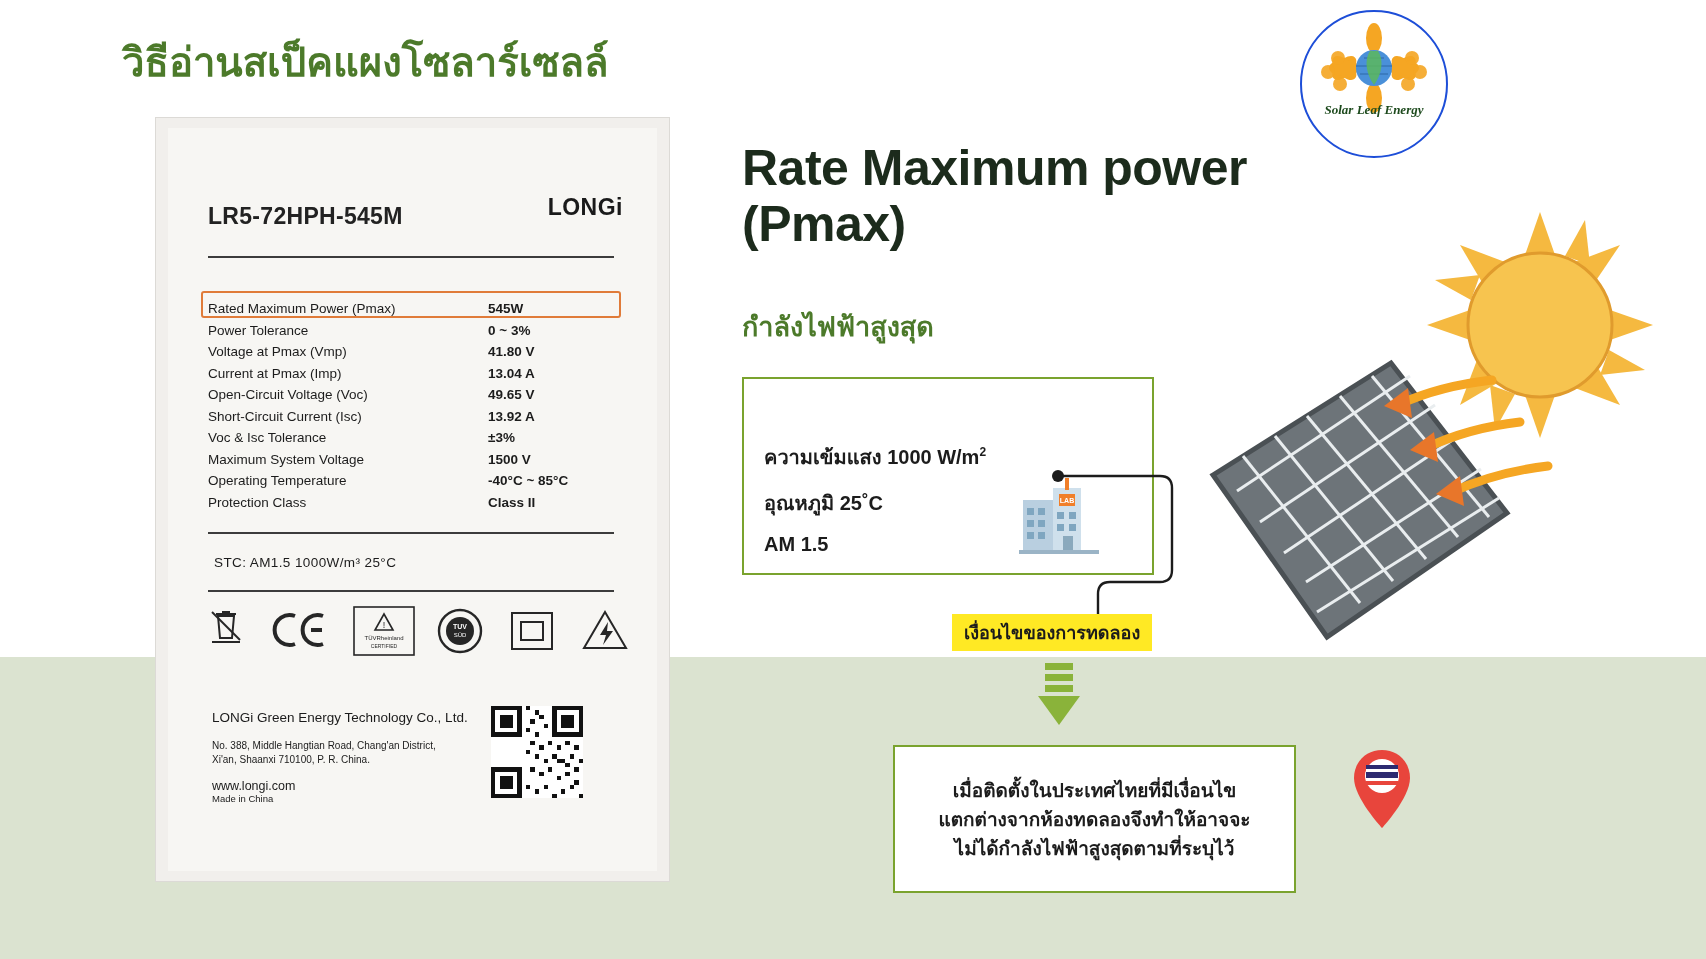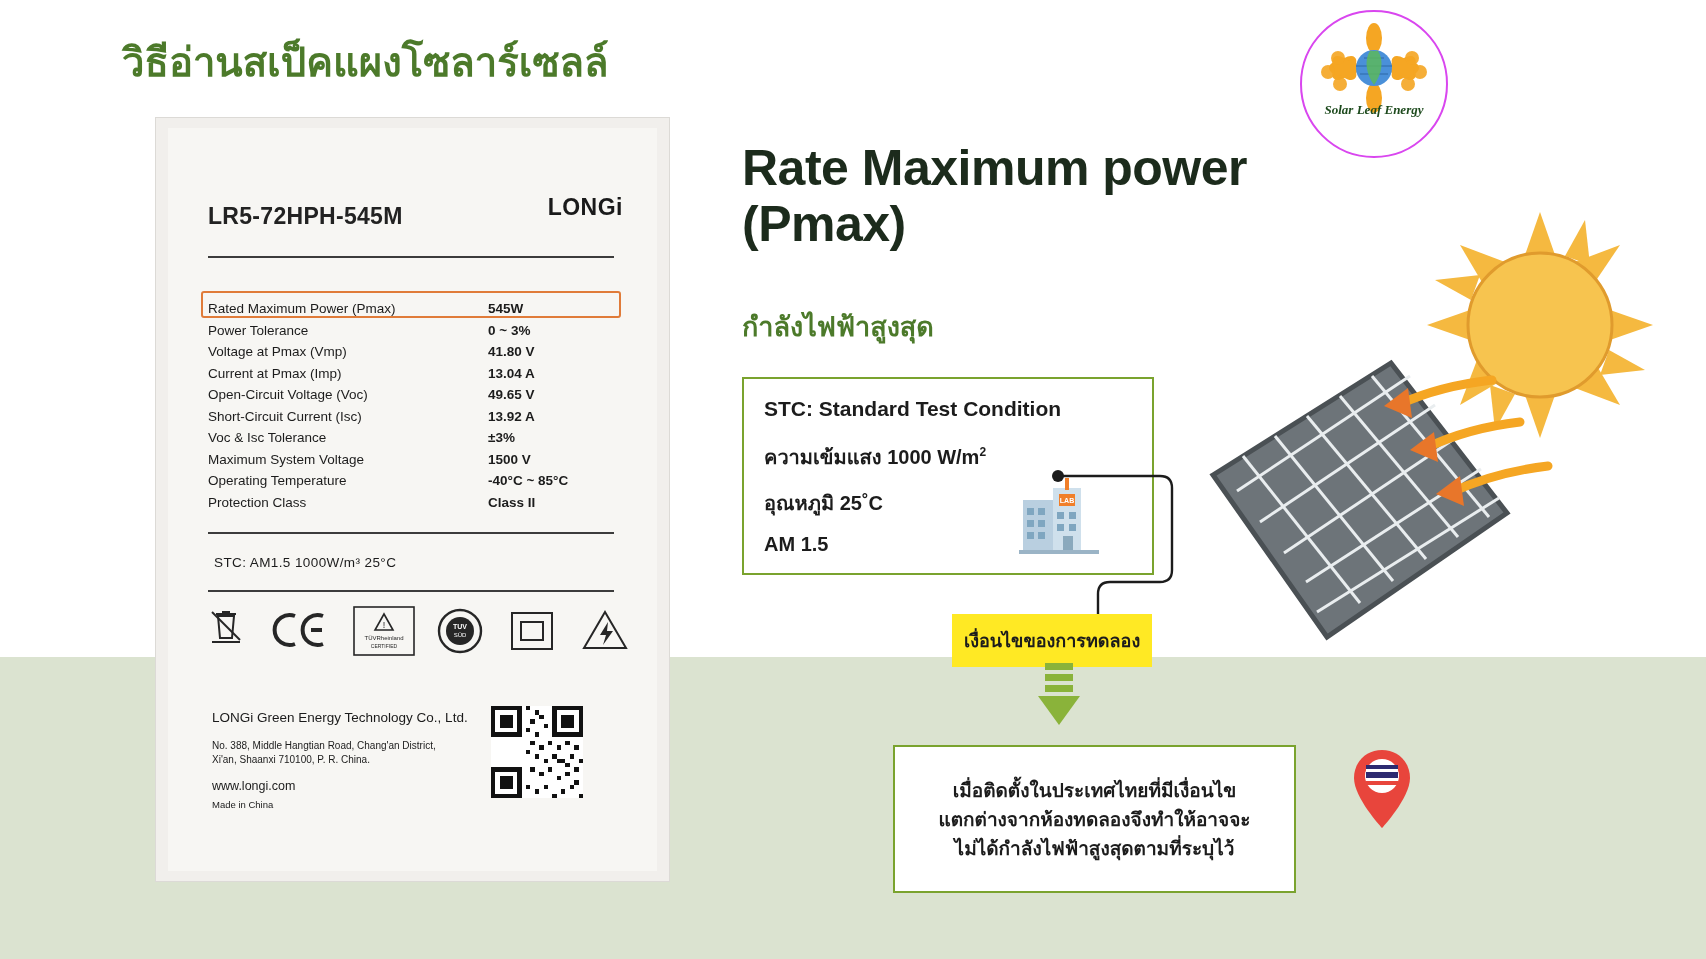--- a/index.html
+++ b/index.html
@@ -24,21 +24,21 @@
     font-size: 40px; font-weight: 700; color: #4c7a2a;
     letter-spacing: 0px;
     white-space: nowrap;
   }
   
   .logo {
     position: absolute; right: 38px; top: 10px;
     width: 148px; height: 148px;
     border-radius: 50%;
     background: #ffffff;
-    border: 2px solid #d946ef;
+    border: 2px solid #1d4ed8;
     display: flex; align-items: center; justify-content: center;
   }
   .logo-inner { position: relative; width: 148px; height: 148px; }
   .logo-text {
     position: absolute; left: 0; top: 92px; width: 148px;
     text-align: center;
     font-size: 13px; font-style: italic; font-weight: 700; color: #1d4a1d;
     font-family: "Liberation Serif", serif;
   }
   
@@ -85,21 +85,21 @@
   .icons-row {
     position: absolute; left: 40px; top: 478px; width: 420px; height: 60px;
   }
   .ic { position: absolute; top: 0; }
   .company-block {
     position: absolute; left: 44px; top: 582px; width: 310px;
   }
   .company-name { font-size: 13.5px; color: #1b1b1b; margin-bottom: 14px; }
   .company-addr { font-size: 10px; color: #1b1b1b; line-height: 14px; }
   .company-url { font-size: 12.5px; color: #1b1b1b; margin-top: 12px; }
-  .company-made { font-size: 9.5px; color: #1b1b1b; margin-top: 6px; }
+  .company-made { font-size: 9.5px; color: #1b1b1b; }
   .qr {
     position: absolute; left: 323px; top: 578px; width: 92px; height: 92px;
   }
   
   .headline {
     position: absolute; left: 742px; top: 140px; width: 720px;
     font-size: 50px; font-weight: 800; color: #1c2b1c; line-height: 56px;
     letter-spacing: -.5px;
   }
   .subhead {
@@ -121,21 +121,21 @@
   .stc-l3 { position: absolute; left: 20px; top: 154px; font-size: 20px; font-weight: 700; color: #1c1c1c; }
   sup { font-size: 12px; vertical-align: super; }
   .lab-icon {
     position: absolute; left: 1019px; top: 470px; width: 80px; height: 86px;
   }
   
   .connector { position: absolute; left: 1050px; top: 420px; }
   
   .tag-cond {
     position: absolute; left: 952px; top: 614px;
-    background: #ffe924; padding: 12px 12px;
+    background: #ffe924; padding: 4px 12px;
     font-size: 18px; font-weight: 700; color: #1c1c1c;
     white-space: nowrap;
   }
   
   .arrow-down { position: absolute; left: 1036px; top: 663px; }
   
   .result-box {
     position: absolute; left: 893px; top: 745px;
     width: 403px; height: 148px;
     border: 2.5px solid #7aa32e; background: #ffffff;
@@ -366,21 +366,20 @@
     </div>
   </div>
 
   <div class="headline">
     <div>Rate Maximum power</div>
     <div>(Pmax)</div>
   </div>
   <div class="subhead">กำลังไฟฟ้าสูงสุด</div>
 
   <div class="stc-box">
-    <div class="stc-title">STC: Standard Test Condition</div>
     <div class="stc-l1">
       <span>ความเข้มแสง </span><span>1000 W/m</span><sup>2</sup>
     </div>
     <div class="stc-l2">อุณหภูมิ 25˚C</div>
     <div class="stc-l3">AM 1.5</div>
   </div>
 
   <svg class="lab-icon" viewBox="0 0 80 86">
     <rect x="4" y="30" width="30" height="52" fill="#b9cfe0"></rect>
     <rect x="34" y="18" width="28" height="64" fill="#cfe0ec"></rect>

